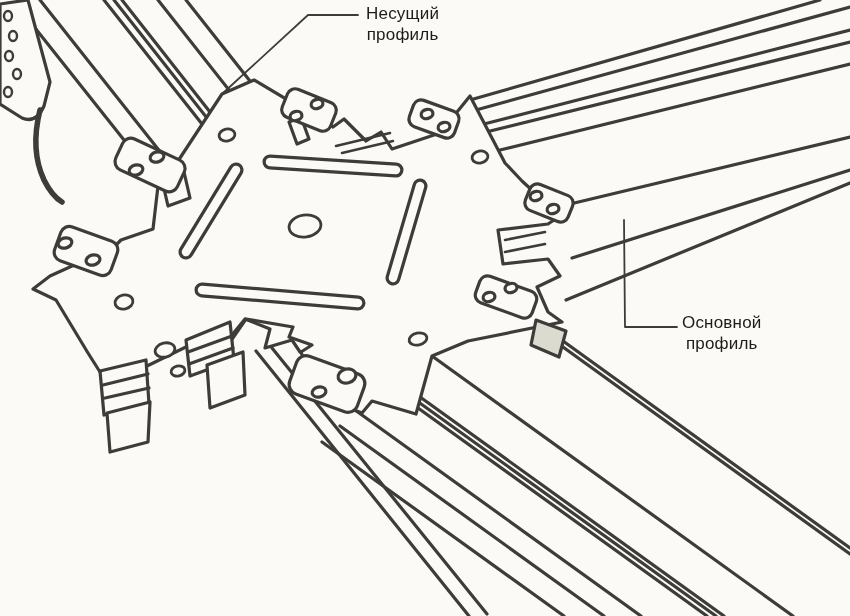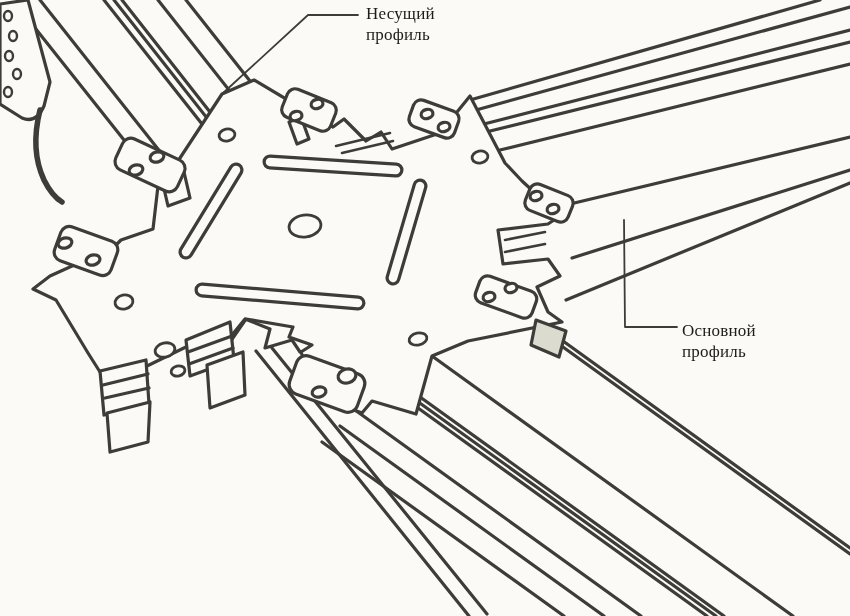--- a/index.html
+++ b/index.html
@@ -1,34 +1,35 @@
 <!DOCTYPE html>
 <html><head>
 <meta charset="utf-8">
 <style>
   html,body{margin:0;padding:0;background:#e8e8e4;}
   #stage{
     position:relative;
     width:850px;height:616px;
     background:#fbfaf6;
     overflow:hidden;
-    font-family:Liberation Serif, serif;
+    font-family:Liberation Sans, sans-serif;
+    text-align:center;
   }
   #drawing{position:absolute;left:0;top:0;}
   .fig-label{
     position:absolute;
     font-size:17px;
     line-height:21px;
     color:#1d1c1a;
     letter-spacing:0.2px;
     white-space:nowrap;
   }
   .fig-label span{display:block;}
   #label-carrier{left:366px;top:3px;}
-  #label-main{left:682px;top:320px;}
+  #label-main{left:682px;top:312px;}
 </style>
 </head>
 <body>
 
 <div id="stage">
   <svg id="drawing" width="850" height="616" viewBox="0 0 850 616">
     <g fill="none" stroke="#3d3c38" stroke-width="3.2" stroke-linecap="round" stroke-linejoin="round">
 
       <g>
         <line x1="16" y1="4" x2="205" y2="242"></line>

